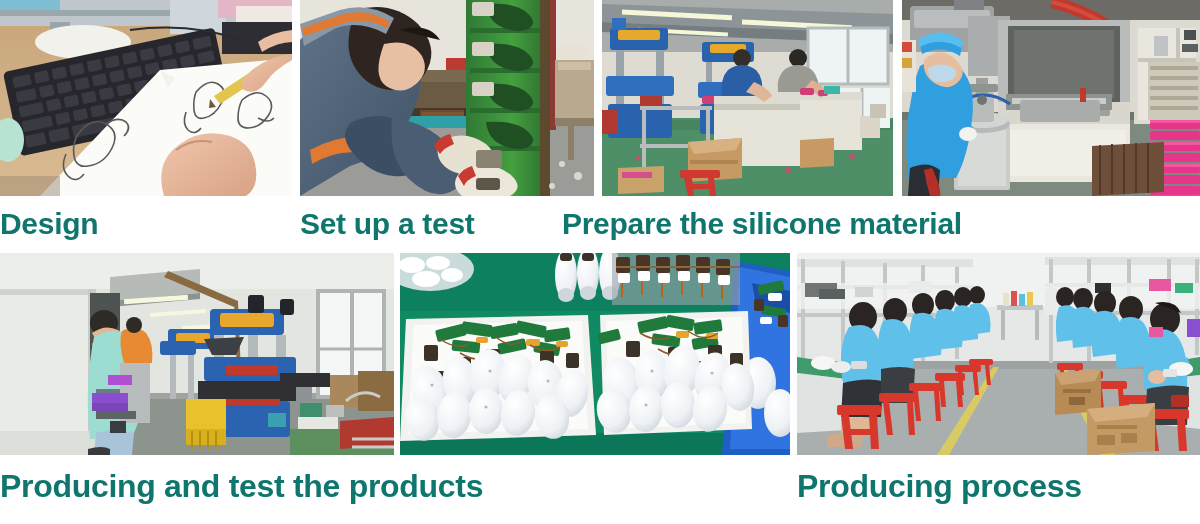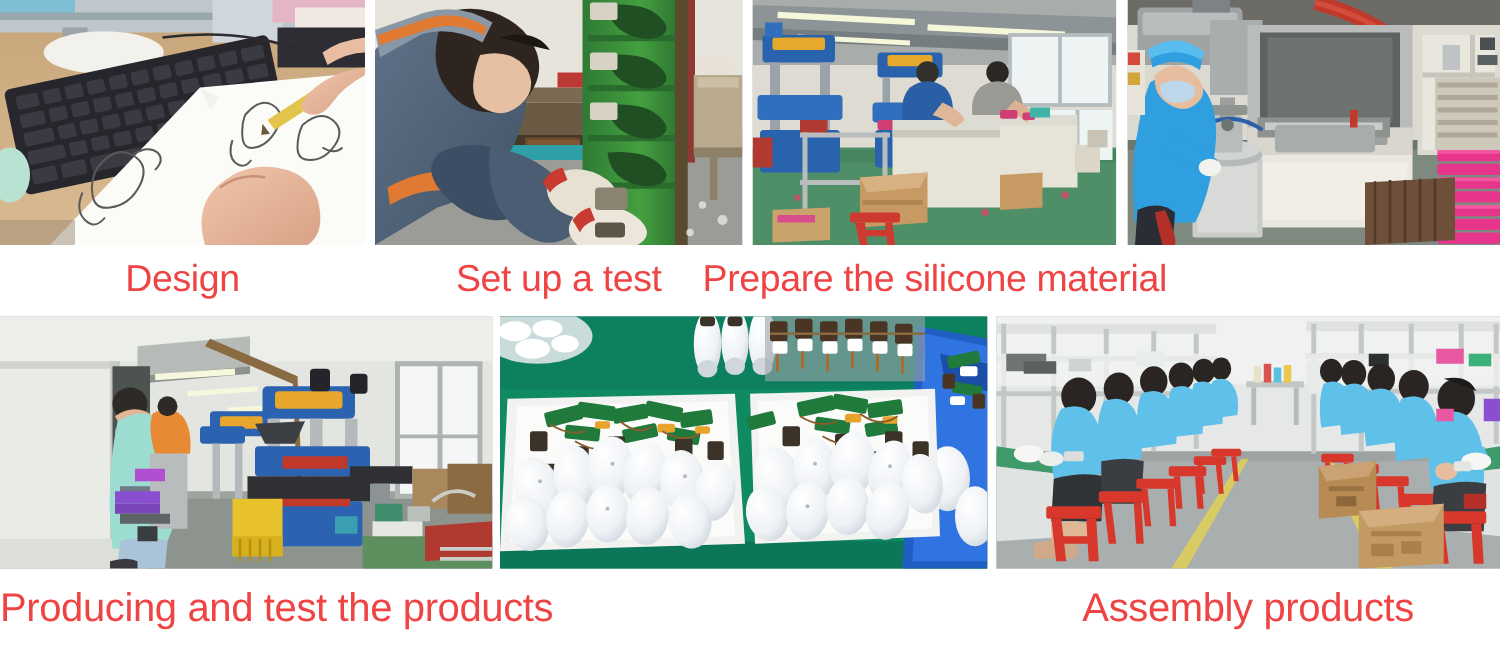--- a/index.html
+++ b/index.html
@@ -42,24 +42,23 @@
   }
   .row-1 .photo { height: 196px; }
   .row-2 .photo { height: 202px; }
 
   .photo-svg { display: block; width: 100%; height: 100%; }
 
   .caption {
     position: absolute;
     left: 0;
     width: 100%;
-    text-align: center;
-    color: #ef4444;
+    color: #0f766e;
     font-family: "Liberation Sans", sans-serif;
-    font-weight: normal;
+    font-weight: bold;
     letter-spacing: -0.3px;
     white-space: nowrap;
   }
   .row-1 .caption {
     top: 200px;
     height: 53px;
     line-height: 48px;
     font-size: 30px;
   }
   .row-2 .caption {
@@ -913,16 +912,16 @@
             <rect x="324" y="180" width="16" height="10"></rect>
           </g>
 
           <ellipse cx="384" cy="116" rx="12" ry="7" fill="#f6f7f5"></ellipse>
           <rect x="366" y="116" width="14" height="8" rx="2" fill="#e4e6e4"></rect>
           <rect x="374" y="142" width="18" height="12" fill="#b33028"></rect>
           <rect x="352" y="74" width="14" height="10" fill="#e858a0"></rect>
           <rect x="390" y="66" width="13" height="18" fill="#8a4fd0"></rect>
         </svg>
       </div>
-      <div class="caption" id="caption-assembly">Assembly products</div>
+      <div class="caption" id="caption-assembly">Producing process</div>
     </div>
   </div>
 </div>
 
 </body></html>

